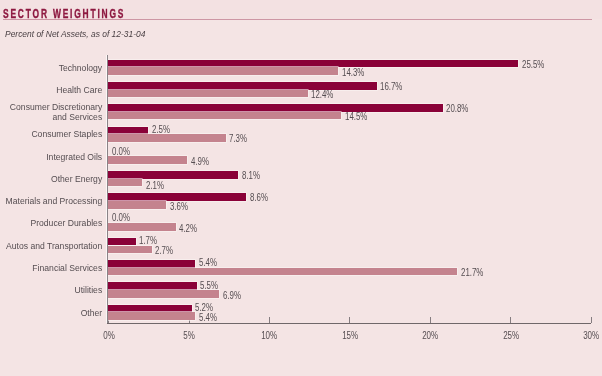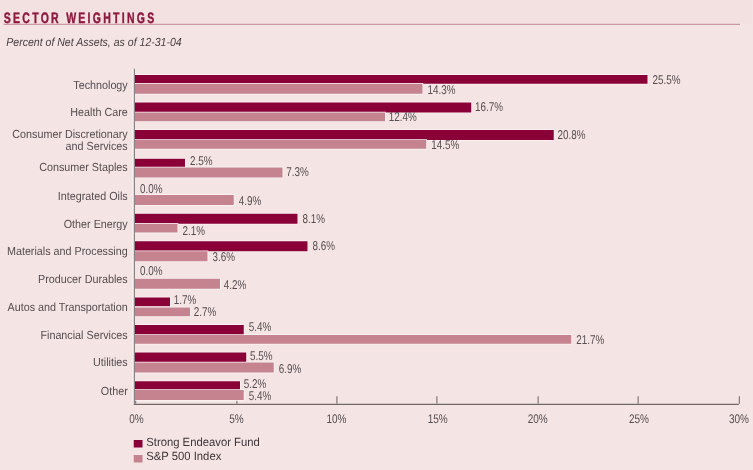--- a/index.html
+++ b/index.html
@@ -119,23 +119,13 @@
   <div id="tlabs">
       <div class="tlab" style="left: 82.65px; top: 330.2px;">0%</div>
       <div class="tlab" style="left: 163.033px; top: 330.2px;">5%</div>
       <div class="tlab" style="left: 243.417px; top: 330.2px;">10%</div>
       <div class="tlab" style="left: 323.8px; top: 330.2px;">15%</div>
       <div class="tlab" style="left: 404.183px; top: 330.2px;">20%</div>
       <div class="tlab" style="left: 484.567px; top: 330.2px;">25%</div>
       <div class="tlab" style="left: 564.95px; top: 330.2px;">30%</div>
     </div>
 
-  <div class="legend">
-      <div class="lgrow">
-        <span class="sw" style="background: rgb(138, 1, 56);"></span>
-        <span class="lgtxt">Strong Endeavor Fund</span>
-      </div>
-      <div class="lgrow">
-        <span class="sw" style="background: rgb(196, 131, 142);"></span>
-        <span class="lgtxt">S&amp;P 500 Index</span>
-      </div>
-    </div>
 </div>
 
 </body></html>

